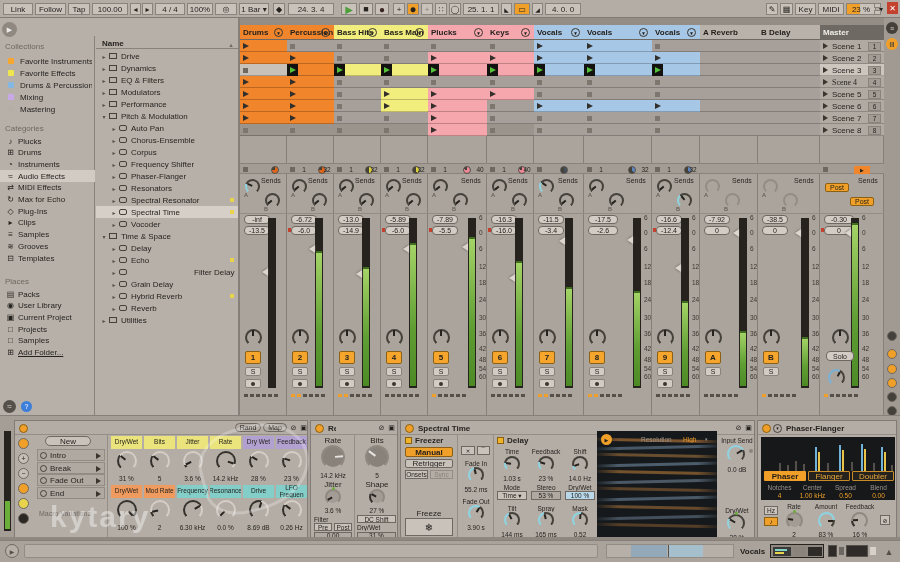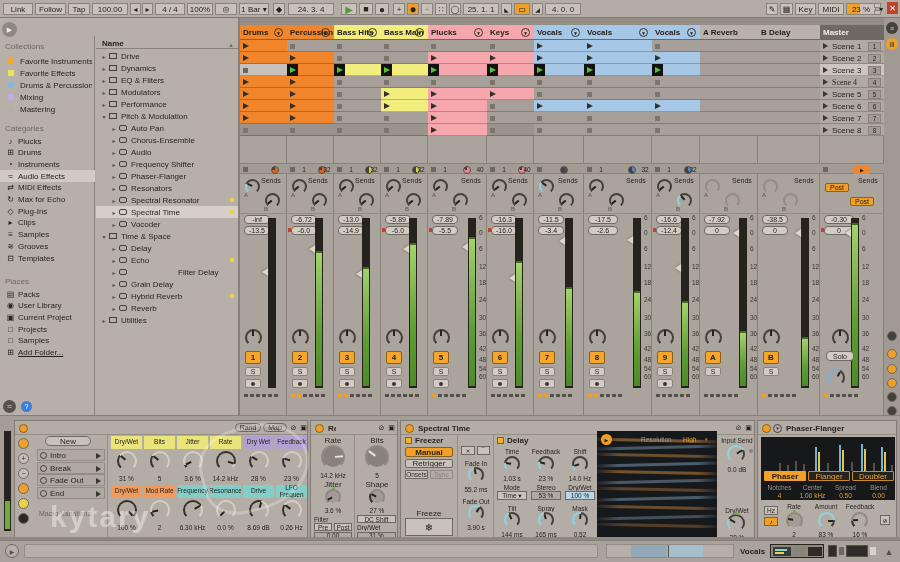--- a/index.html
+++ b/index.html
@@ -196,21 +196,21 @@
         <div class="a flat" style="left: 35px; top: 1px; width: 104px; height: 10px;">Auto Pan</div>
       </div>
       <div class="a flat" style="left: 96px; top: 116px; width: 142px; height: 12px;">
         <div class="a cent" style="left: 14px; top: 1px; width: 8px; height: 10px; font-size: 6px; color: rgb(85, 80, 74);">▸</div>
         <div class="a " style="left: 23px; top: 3px; width: 8px; height: 6px; border: 1px solid rgb(68, 64, 58); border-radius: 2px;"></div>
         <div class="a flat" style="left: 35px; top: 1px; width: 104px; height: 10px;">Chorus-Ensemble</div>
       </div>
       <div class="a flat" style="left: 96px; top: 128px; width: 142px; height: 12px;">
         <div class="a cent" style="left: 14px; top: 1px; width: 8px; height: 10px; font-size: 6px; color: rgb(85, 80, 74);">▸</div>
         <div class="a " style="left: 23px; top: 3px; width: 8px; height: 6px; border: 1px solid rgb(68, 64, 58); border-radius: 2px;"></div>
-        <div class="a flat" style="left: 35px; top: 1px; width: 104px; height: 10px;">Audio</div>
+        <div class="a flat" style="left: 35px; top: 1px; width: 104px; height: 10px;">Corpus</div>
       </div>
       <div class="a flat" style="left: 96px; top: 140px; width: 142px; height: 12px;">
         <div class="a cent" style="left: 14px; top: 1px; width: 8px; height: 10px; font-size: 6px; color: rgb(85, 80, 74);">▸</div>
         <div class="a " style="left: 23px; top: 3px; width: 8px; height: 6px; border: 1px solid rgb(68, 64, 58); border-radius: 2px;"></div>
         <div class="a flat" style="left: 35px; top: 1px; width: 104px; height: 10px;">Frequency Shifter</div>
       </div>
       <div class="a flat" style="left: 96px; top: 152px; width: 142px; height: 12px;">
         <div class="a cent" style="left: 14px; top: 1px; width: 8px; height: 10px; font-size: 6px; color: rgb(85, 80, 74);">▸</div>
         <div class="a " style="left: 23px; top: 3px; width: 8px; height: 6px; border: 1px solid rgb(68, 64, 58); border-radius: 2px;"></div>
         <div class="a flat" style="left: 35px; top: 1px; width: 104px; height: 10px;">Phaser-Flanger</div>
@@ -249,21 +249,21 @@
       </div>
       <div class="a flat" style="left: 96px; top: 236px; width: 142px; height: 12px;">
         <div class="a cent" style="left: 14px; top: 1px; width: 8px; height: 10px; font-size: 6px; color: rgb(85, 80, 74);">▸</div>
         <div class="a " style="left: 23px; top: 3px; width: 8px; height: 6px; border: 1px solid rgb(68, 64, 58); border-radius: 2px;"></div>
         <div class="a flat" style="left: 35px; top: 1px; width: 104px; height: 10px;">Echo</div>
         <div class="a " style="left: 134px; top: 4px; width: 4px; height: 4px; background: rgb(232, 212, 76);"></div>
       </div>
       <div class="a flat" style="left: 96px; top: 248px; width: 142px; height: 12px;">
         <div class="a cent" style="left: 14px; top: 1px; width: 8px; height: 10px; font-size: 6px; color: rgb(85, 80, 74);">▸</div>
         <div class="a " style="left: 23px; top: 3px; width: 8px; height: 6px; border: 1px solid rgb(68, 64, 58); border-radius: 2px;"></div>
-        <div class="a flat" style="left: 35px; top: 1px; width: 104px; height: 10px; padding-left: 47px;">Filter Delay</div>
+        <div class="a flat" style="left: 51px; top: 1px; width: 104px; height: 10px; padding-left: 47px;">Filter Delay</div>
       </div>
       <div class="a flat" style="left: 96px; top: 260px; width: 150px; height: 12px;">
         <div class="a cent" style="left: 14px; top: 1px; width: 8px; height: 10px; font-size: 6px; color: rgb(85, 80, 74);">▸</div>
         <div class="a " style="left: 23px; top: 3px; width: 8px; height: 6px; border: 1px solid rgb(68, 64, 58); border-radius: 2px;"></div>
         <div class="a flat" style="left: 35px; top: 1px; width: 104px; height: 10px;">Grain Delay</div>
       </div>
       <div class="a flat" style="left: 96px; top: 272px; width: 142px; height: 12px;">
         <div class="a cent" style="left: 14px; top: 1px; width: 8px; height: 10px; font-size: 6px; color: rgb(85, 80, 74);">▸</div>
         <div class="a " style="left: 23px; top: 3px; width: 8px; height: 6px; border: 1px solid rgb(68, 64, 58); border-radius: 2px;"></div>
         <div class="a flat" style="left: 35px; top: 1px; width: 104px; height: 10px;">Hybrid Reverb</div>

